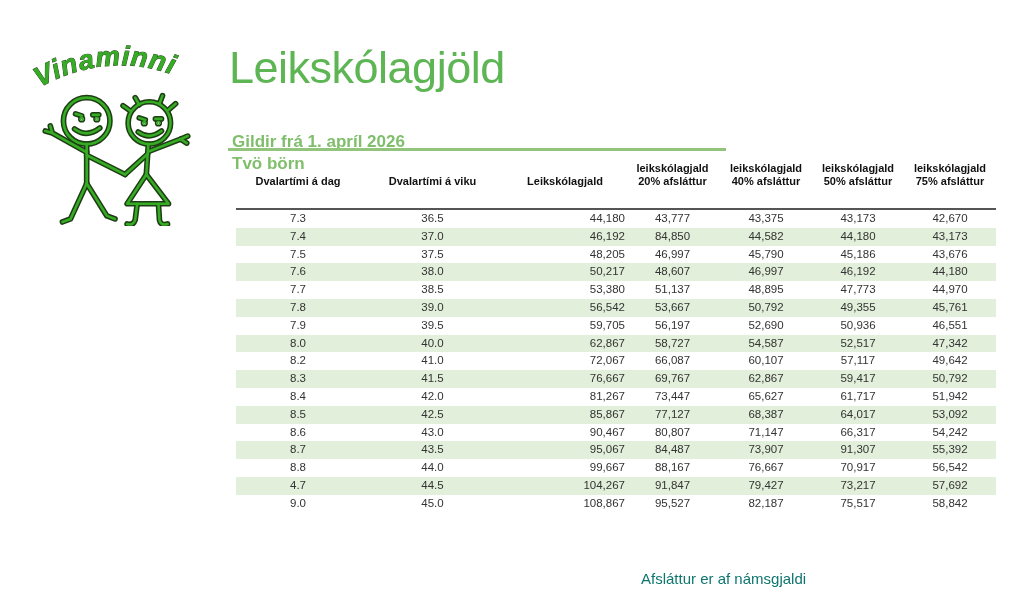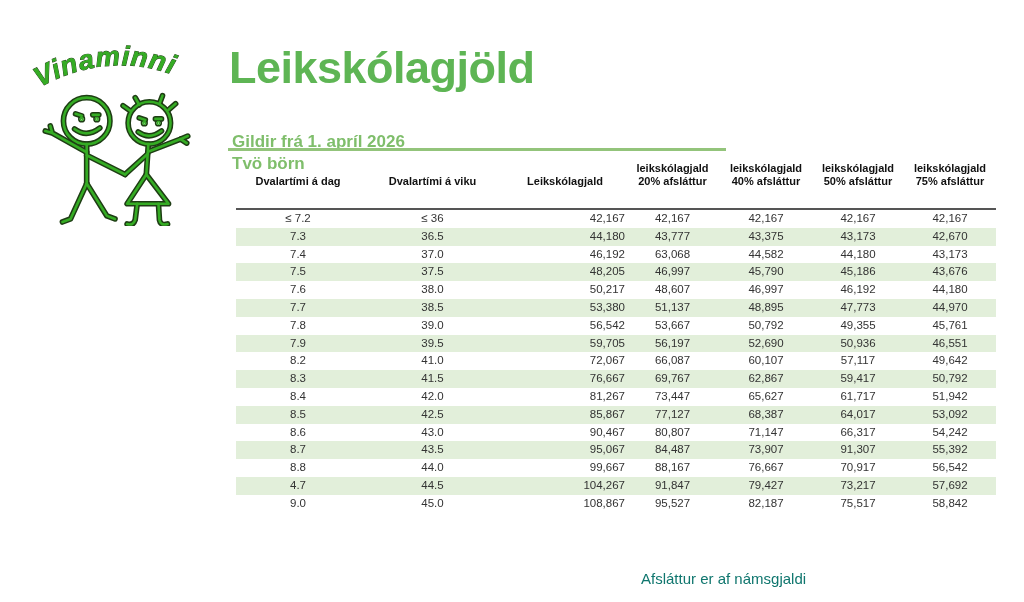--- a/index.html
+++ b/index.html
@@ -4,21 +4,21 @@
 <style>
   * { margin:0; padding:0; box-sizing:border-box; }
   html,body { background:#fff; }
   .canvas {
     position:relative; width:1024px; height:602px; background:#fff;
     overflow:hidden; font-family:"Liberation Sans", sans-serif;
   }
   .logo { position:absolute; left:26px; top:34px; width:180px; height:192px; }
   .page-title {
     position:absolute; left:229px; top:45px;
-    font-size:45px; font-weight:bold; line-height:1;
+    font-size:45px; font-weight:normal; line-height:1;
     letter-spacing:-0.5px; color:var(--title-green,#5EB554);
   }
   .subtitle { position:absolute; left:232px; font-size:17px; font-weight:bold;
     color:var(--subtitle-green,#7FBE6B); line-height:20px;margin-top:32px; }
   .subtitle.l1 { top:100px; }
   .subtitle.l2 { top:122px; }
   .rule { position:absolute; left:228px; top:148px; width:498px; height:3px;
     background:var(--rule-green,#93C47B); }
   table.fees {
     position:absolute; left:236px; top:162px; width:760px;
@@ -128,42 +128,33 @@
             <div>50% afsláttur</div>
           </th>
           <th class="c6">
             <div>leikskólagjald</div>
             <div>75% afsláttur</div>
           </th>
         </tr>
     </thead>
     <tbody id="body-rows">
         <tr>
-          <td class="c0">≤ 7.2</td>
-          <td class="c1">≤ 36</td>
-          <td class="c2">42,167</td>
-          <td class="c3">42,167</td>
-          <td class="c4">42,167</td>
-          <td class="c5">42,167</td>
-          <td class="c6">42,167</td>
-        </tr>
-        <tr>
           <td class="c0">7.3</td>
           <td class="c1">36.5</td>
           <td class="c2">44,180</td>
           <td class="c3">43,777</td>
           <td class="c4">43,375</td>
           <td class="c5">43,173</td>
           <td class="c6">42,670</td>
         </tr>
         <tr>
           <td class="c0">7.4</td>
           <td class="c1">37.0</td>
           <td class="c2">46,192</td>
-          <td class="c3">63,068</td>
+          <td class="c3">84,850</td>
           <td class="c4">44,582</td>
           <td class="c5">44,180</td>
           <td class="c6">43,173</td>
         </tr>
         <tr>
           <td class="c0">7.5</td>
           <td class="c1">37.5</td>
           <td class="c2">48,205</td>
           <td class="c3">46,997</td>
           <td class="c4">45,790</td>
@@ -200,20 +191,29 @@
         <tr>
           <td class="c0">7.9</td>
           <td class="c1">39.5</td>
           <td class="c2">59,705</td>
           <td class="c3">56,197</td>
           <td class="c4">52,690</td>
           <td class="c5">50,936</td>
           <td class="c6">46,551</td>
         </tr>
         <tr>
+          <td class="c0">8.0</td>
+          <td class="c1">40.0</td>
+          <td class="c2">62,867</td>
+          <td class="c3">58,727</td>
+          <td class="c4">54,587</td>
+          <td class="c5">52,517</td>
+          <td class="c6">47,342</td>
+        </tr>
+        <tr>
           <td class="c0">8.2</td>
           <td class="c1">41.0</td>
           <td class="c2">72,067</td>
           <td class="c3">66,087</td>
           <td class="c4">60,107</td>
           <td class="c5">57,117</td>
           <td class="c6">49,642</td>
         </tr>
         <tr>
           <td class="c0">8.3</td>

